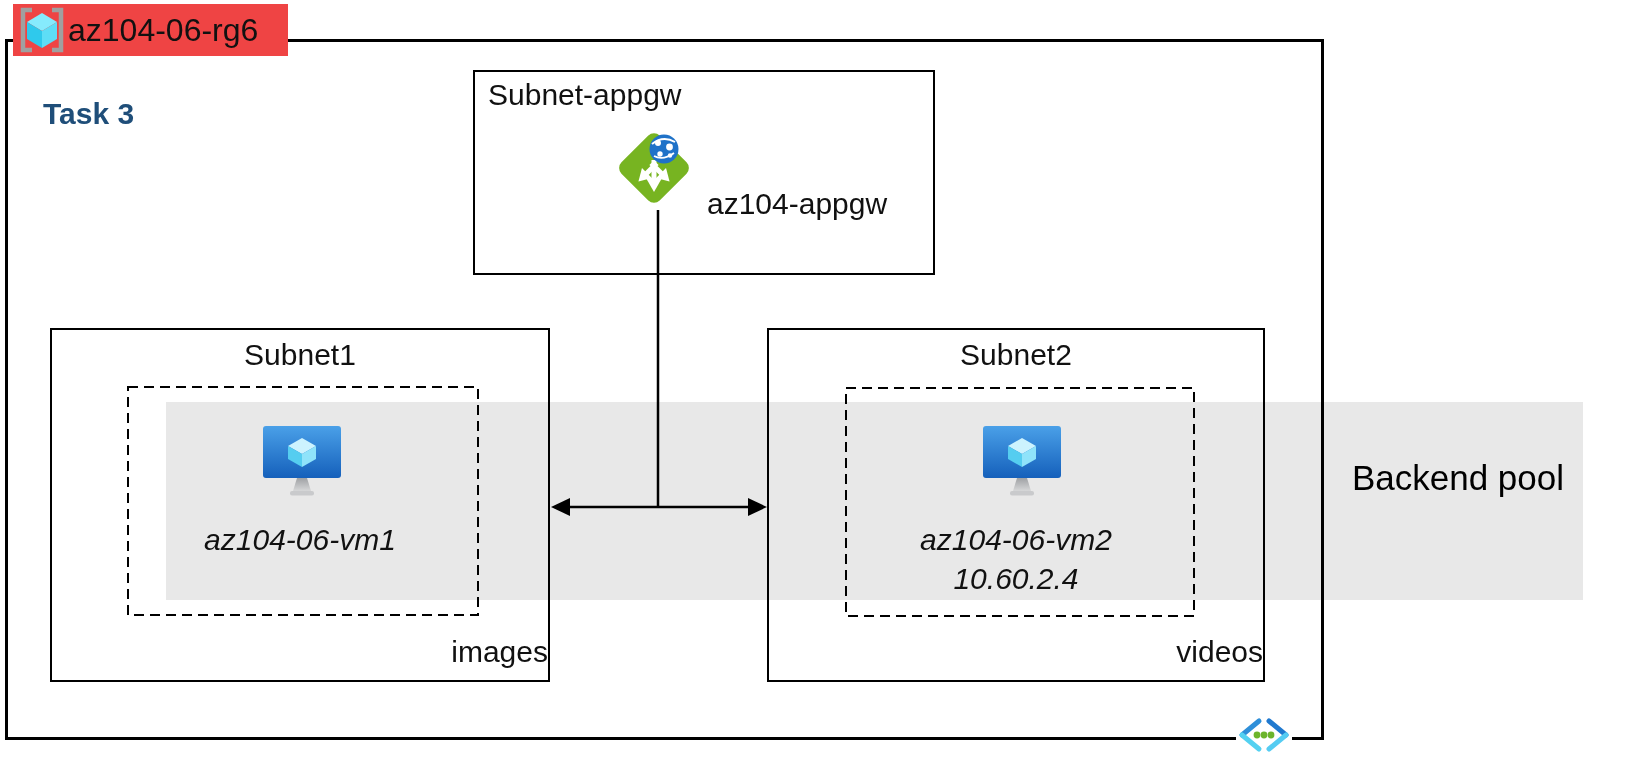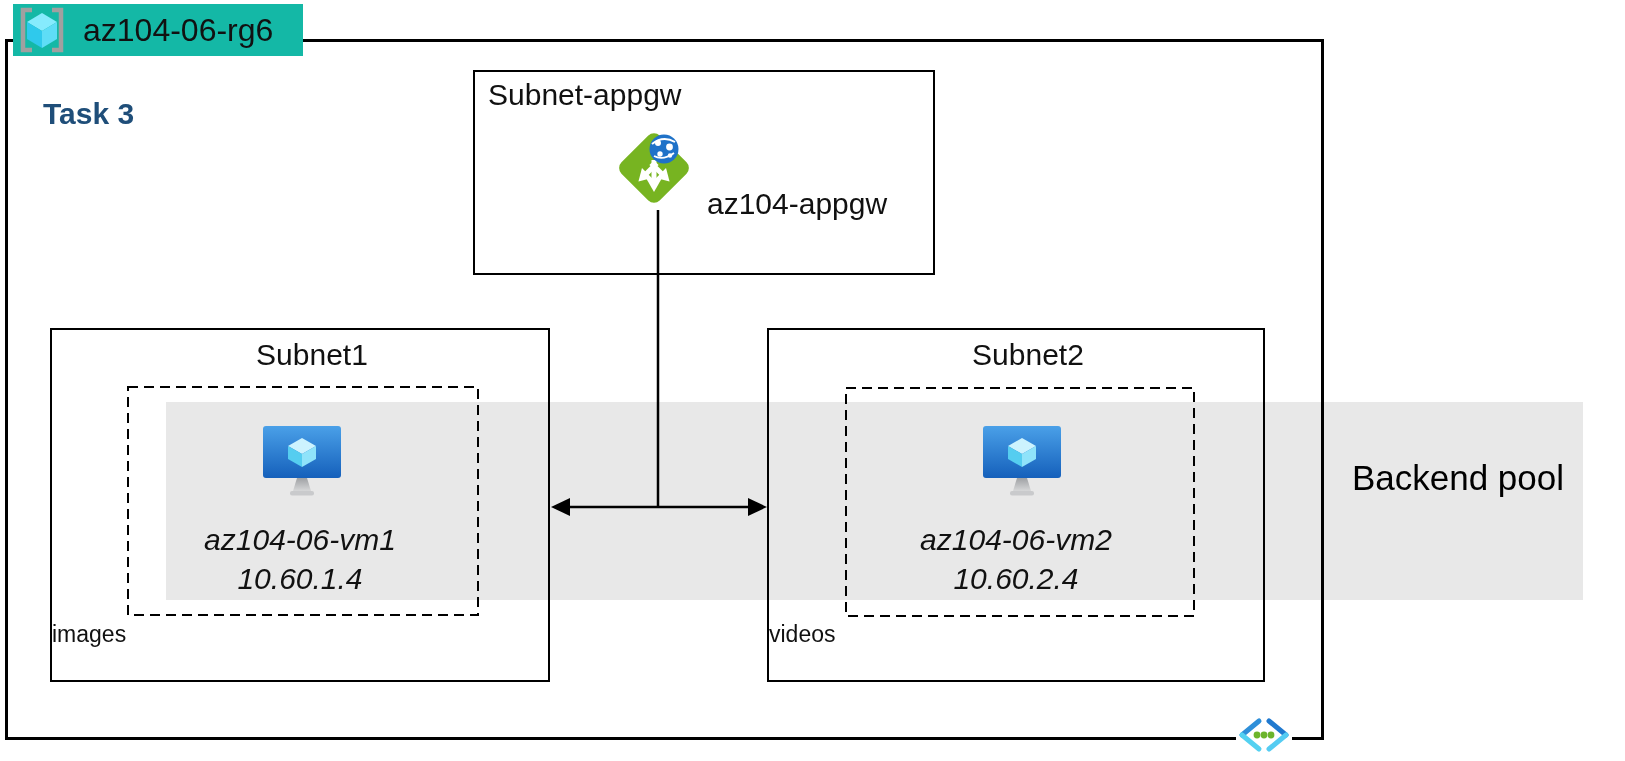--- a/index.html
+++ b/index.html
@@ -6,43 +6,43 @@
   .canvas{
     position:relative;width:1625px;height:761px;background:#ffffff;overflow:hidden;
     font-family:"Liberation Sans","DejaVu Sans",sans-serif;color:#111;
   }
   .abs{position:absolute;}
   
   .band{left:166px;top:402px;width:1417px;height:198px;background:#e8e8e8;z-index:0;}
   .band-label{left:1330px;top:458px;width:256px;text-align:center;font-size:35px;line-height:40px;color:#000000;z-index:5;}
   
   .rg-box{left:5px;top:39px;width:1319px;height:701px;border:3px solid #000;box-sizing:border-box;background:transparent;z-index:1;}
-  .rg-label{left:13px;top:4px;height:52px;display:flex;align-items:center;gap:16px;background:#14b8a6;padding:0 30px 0 4px;z-index:5;}
+  .rg-label{left:13px;top:4px;height:52px;display:flex;align-items:center;gap:1px;background:#ef4444;padding:0 30px 0 4px;z-index:5;}
   .rg-label .txt{font-size:32px;white-space:nowrap;}
   .task{left:43px;top:81px;font-size:30px;font-weight:bold;color:#1f4e79;z-index:5;margin-top:16px;}
   
   .box{border:2.5px solid #000;box-sizing:border-box;background:transparent;z-index:2;}
   .appgw-box{left:473px;top:70px;width:462px;height:205px;}
   .appgw-title{left:13px;top:6px;font-size:30px;}
   .appgw-icon{left:137px;top:52px;}
   .gw-lines{left:232px;top:66px;font-size:30px;line-height:35px;white-space:nowrap;}
   .gw-lines span{display:block;margin-top:48px;}
   .subnet{top:328px;width:500px;height:354px;}
   .subnet1{left:50px;}
   .subnet2{left:767px;width:498px;}
-  .subnet-title{left:0;top:8px;width:100%;text-align:center;font-size:30px;padding-left:12px;}
+  .subnet-title{left:0;top:8px;width:100%;text-align:center;font-size:30px;}
   .dashed{z-index:2;}
   .dashed1{left:75px;top:56px;width:352px;height:230px;}
   .dashed2{left:76px;top:57px;width:350px;height:230px;}
   .vm-icon{top:96px;z-index:3;}
   .vm1-icon{left:210px;}
   .vm2-icon{left:213px;}
   .vm-text{left:0;top:190px;width:100%;text-align:center;font-size:30px;line-height:39px;z-index:3;}
   .vm-text span{display:block;font-style:italic;}
-  .subnet-caption{left:0;top:291px;width:100%;text-align:left;font-size:23px;z-index:3;}
+  .subnet-caption{left:0;top:305px;width:100%;text-align:right;font-size:30px;z-index:3;}
   .connectors{left:0;top:0;width:1625px;height:761px;z-index:4;pointer-events:none;}
   .vnet-wrap{left:1236px;top:714px;width:56px;height:44px;background:#fff;display:flex;align-items:center;justify-content:center;z-index:6;}
 </style>
 </head>
 <body>
 
 <div class="canvas">
 
   <div class="abs band"></div>
 
@@ -118,21 +118,20 @@
         <rect x="1" y="0" width="78" height="52" rx="3" fill="url(#vmg1)"></rect>
         <polygon points="40,12 54,20 40,28 26,20" fill="#cdf3fe"></polygon>
         <polygon points="26,20 40,28 40,41 26,33" fill="#55cdf0"></polygon>
         <polygon points="54,20 40,28 40,41 54,33" fill="#8fe3fa"></polygon>
         <polygon points="35,52 45,52 49,65 31,65" fill="url(#stg1)"></polygon>
         <rect x="28" y="65" width="24" height="4.5" rx="2" fill="#c9cacc"></rect>
       </svg>
     </span>
     <div class="abs vm-text">
       <span>az104-06-vm1</span>
-      <span>10.60.1.4</span>
     </div>
     <div class="abs subnet-caption">images</div>
   </div>
 
   <div class="abs box subnet subnet2">
     <div class="abs subnet-title">Subnet2</div>
     <span class="abs dashed dashed2" style="display:inline-flex;">
       <svg width="350" height="230" viewBox="0 0 350 230">
         <rect x="1" y="1" width="348" height="228" fill="none" stroke="#000" stroke-width="2" stroke-dasharray="10 6"></rect>
       </svg>

